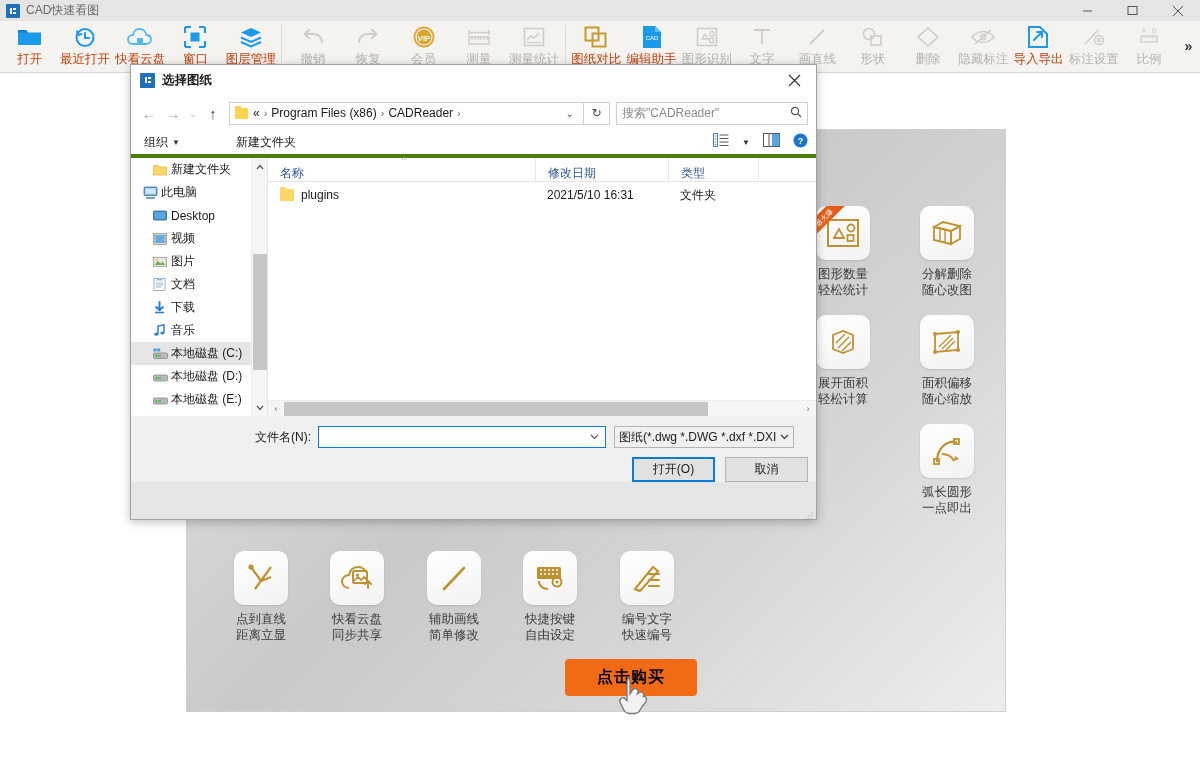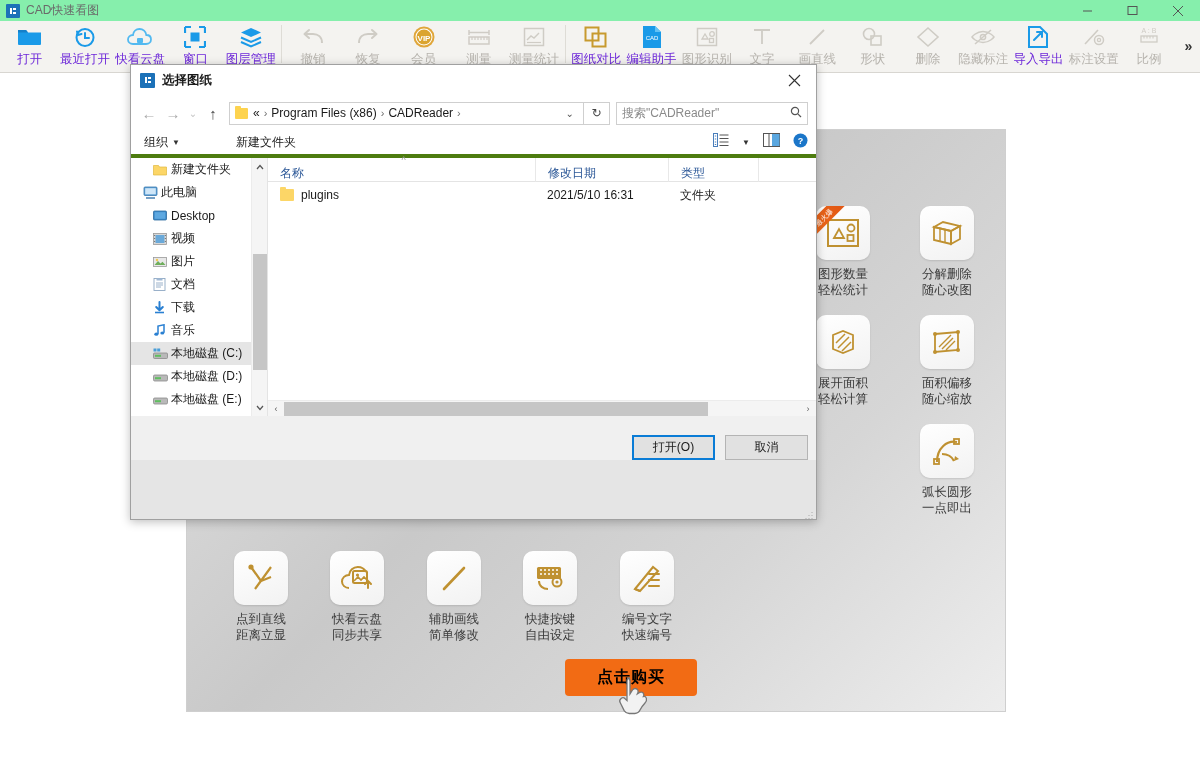--- a/index.html
+++ b/index.html
@@ -9,21 +9,21 @@
     font-family:"Liberation Sans","DejaVu Sans",sans-serif;
     background:#ffffff; position:relative;
     -webkit-font-smoothing:antialiased;
   }
 
   
   #app-window { position:absolute; inset:0; background:#fff; }
 
   .app-titlebar {
     position:absolute; left:0; top:0; width:1200px; height:21px;
-    background:#86efac; display:flex; align-items:center;
+    background:#e5e5e5; display:flex; align-items:center;
   }
   .app-title-icon {
     width:14px; height:14px; margin-left:6px; margin-right:6px;
     background:#1c71b8; border-radius:1px; position:relative;
     display:flex; align-items:center; justify-content:center;
     color:#fff; font-size:8px; line-height:1;
   }
   .app-title-text { font-size:12px; color:#6a6a6a; }
   .win-btns { margin-left:auto; display:flex; height:21px; }
   .win-btn {
@@ -37,21 +37,21 @@
     position:absolute; left:0; top:21px; width:1200px; height:52px;
     background:#f4f3f0; border-bottom:1px solid #d8d6d1;
     display:flex; align-items:flex-start; padding-left:2px;
   }
   .tb-item {
     width:62px; height:50px; display:flex; flex-direction:column;
     align-items:center; justify-content:flex-start; padding-top:3px;
     position:relative;
   }
   .tb-ico { height:26px; display:flex; align-items:center; justify-content:center; }
-  .tb-lbl { font-size:12.5px; color:#6d28d9; margin-top:1px; white-space:nowrap; }
+  .tb-lbl { font-size:12.5px; color:#c2410c; margin-top:1px; white-space:nowrap; }
   .tb-item.disabled .tb-lbl { color:#b6b3ad; }
   .tb-sep {
     width:1px; height:38px; background:#dedcd6; margin:4px 3px 0 3px; align-self:flex-start;
   }
   .tb-more {
     margin-left:auto; width:26px; height:50px; display:flex;
     align-items:center; justify-content:center; font-size:14px;
     color:#333; font-weight:bold;
   }
 
@@ -870,20 +870,39 @@
 
         <div class="hscroll">
           <div class="hs-l">‹</div>
           <div class="hs-thumb"></div>
           <div class="hs-r" style="margin-left:auto;">›</div>
         </div>
       </div>
     </div>
 
     <div class="dlg-footer">
+      <div class="fn-row">
+        <div class="fn-label">文件名(N):</div>
+        <div class="fn-input">
+          <span></span>
+          <span class="fn-caret">
+            <svg width="9" height="6" viewBox="0 0 9 6">
+                <path d="M1 1l3.5 3.5L8 1" fill="none" stroke="#555" stroke-width="1.1"></path>
+              </svg>
+          </span>
+        </div>
+        <div class="type-select">
+          <span>图纸(*.dwg *.DWG *.dxf *.DXI</span>
+          <span class="ts-caret">
+            <svg width="9" height="6" viewBox="0 0 9 6">
+                <path d="M1 1l3.5 3.5L8 1" fill="none" stroke="#333" stroke-width="1.1"></path>
+              </svg>
+          </span>
+        </div>
+      </div>
       <div class="btn-row">
         <div class="dlg-btn primary">打开(O)</div>
         <div class="dlg-btn">取消</div>
       </div>
     </div>
 
     <div class="grip">
       <svg width="10" height="10" viewBox="0 0 10 10">
           <path d="M9 1v1M9 4v1M9 7v1M6 4v1M6 7v1M3 7v1" stroke="#8a8a8a" stroke-width="1.4"></path>
         </svg>

